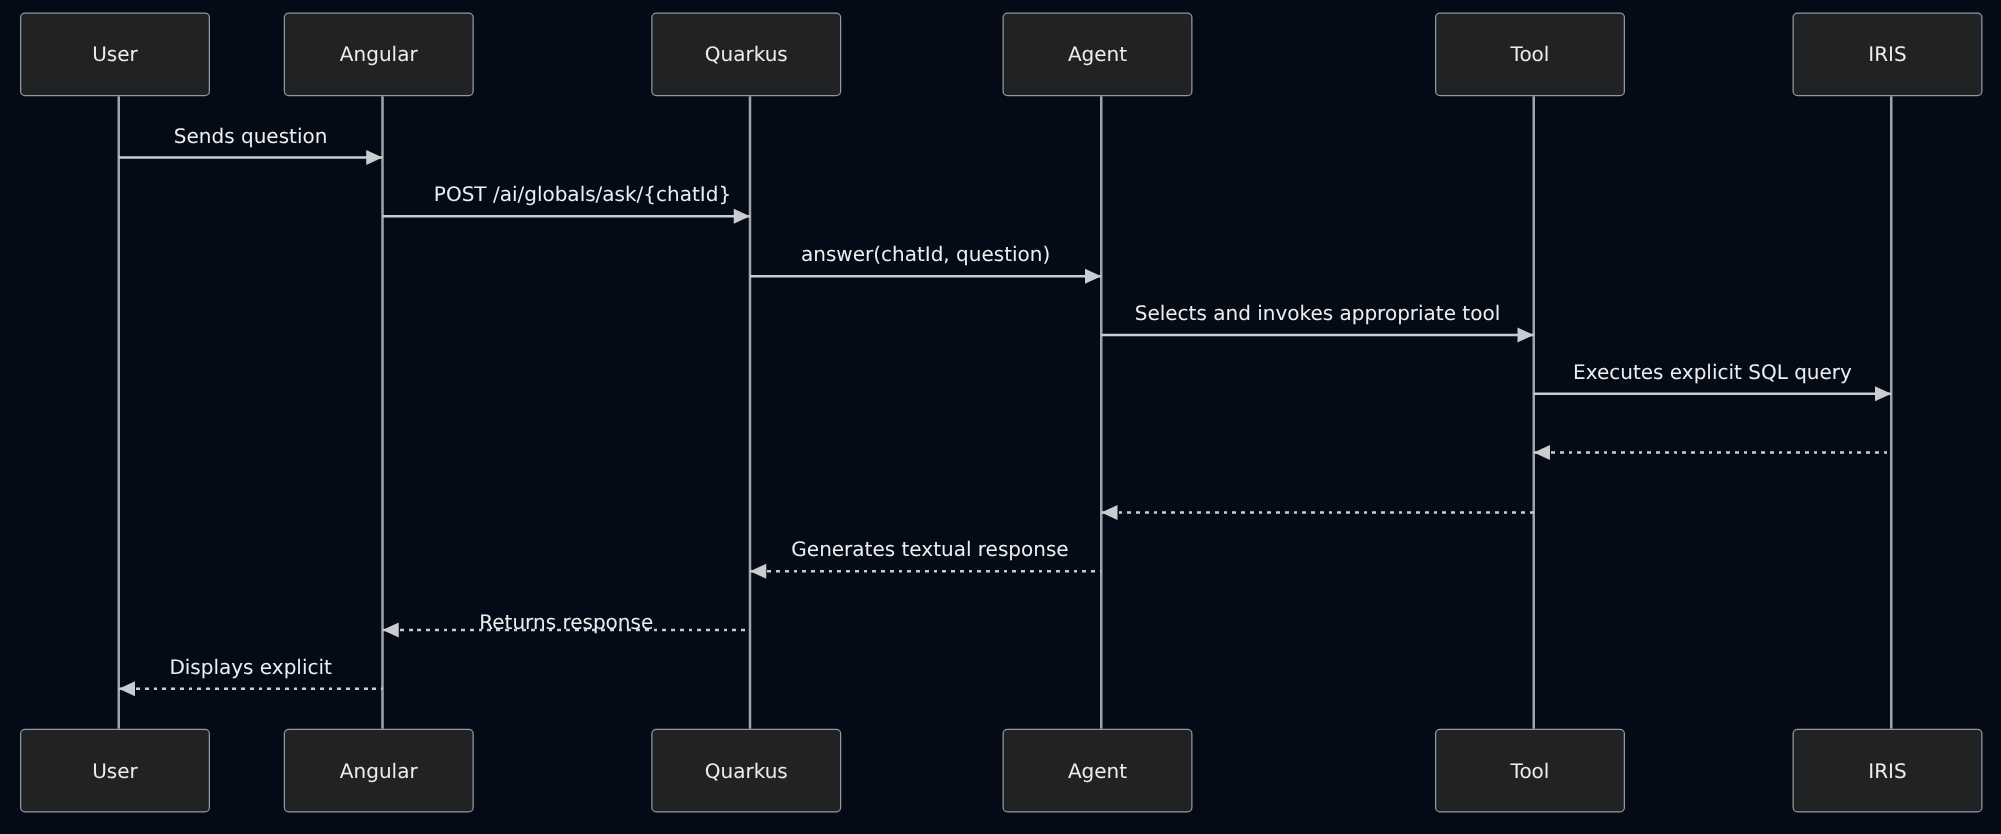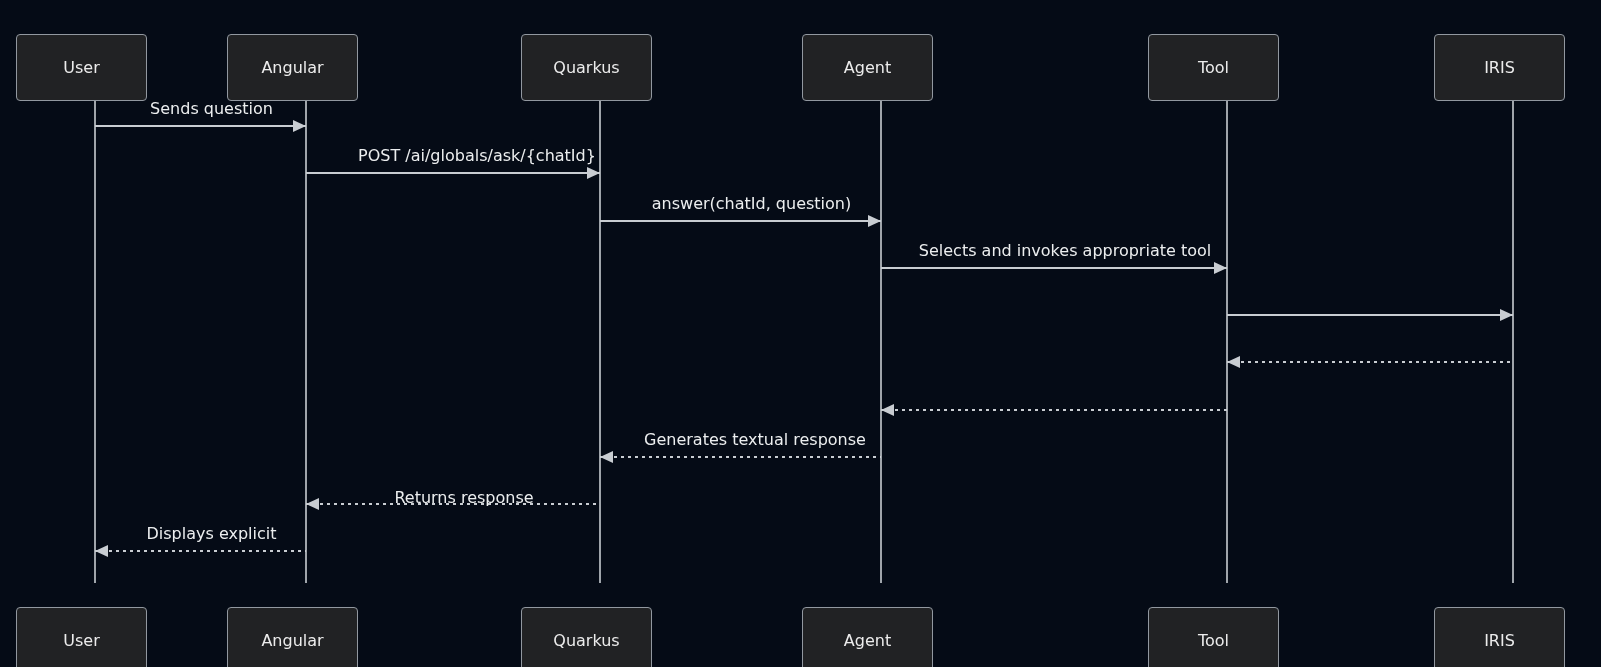--- a/index.html
+++ b/index.html
@@ -16,42 +16,40 @@
     width:1601px;height:667px;
     background:var(--bg);
     font-family:"DejaVu Sans","Liberation Sans",sans-serif;
     overflow:hidden;
   }
   #diagram{position:relative;width:1601px;height:667px;}
   .lifeline{
     position:absolute;width:2px;background:var(--lifeline);
   }
   .actor-box{
-    position:absolute;width:131px;height:67px;
+    position:absolute;width:152px;height:67px;
     background:var(--actor-fill);
     border:1.5px solid var(--actor-border);
     border-radius:4px;
     box-sizing:border-box;
     display:flex;align-items:center;justify-content:center;
     color:var(--actor-text);
     font-size:16px;
-    margin-top:24px;
   }
   .msg-line{position:absolute;height:2px;}
   .msg-line.solid{background:var(--msg);}
   .msg-line.dashed{
     background:repeating-linear-gradient(90deg,var(--msg) 0 3px,transparent 3px 7px);
   }
   .msg-label{
     position:absolute;
     color:var(--msg-text);
     font-size:16px;
     text-align:center;
     white-space:nowrap;
-    padding-left:11px;
   }
   .arrowhead{position:absolute;width:0;height:0;
     border-top:6px solid transparent;border-bottom:6px solid transparent;}
   .arrowhead.right{border-left:13px solid var(--msg);}
   .arrowhead.left{border-right:13px solid var(--msg);}
 </style>
 </head>
 <body>
 
 <div id="diagram">
@@ -79,20 +77,21 @@
     <div class="msg-line solid" style="left: 306px; top: 172px; width: 294px;"></div>
     <div class="msg-label" style="left: 306px; width: 320px; top: 146px;">POST /ai/globals/ask/{chatId}</div>
     <div class="arrowhead right" style="left: 587px; top: 167px;"></div>
     <div class="msg-line solid" style="left: 600px; top: 220px; width: 281px;"></div>
     <div class="msg-label" style="left: 600px; width: 281px; top: 194px;">answer(chatId, question)</div>
     <div class="arrowhead right" style="left: 868px; top: 215px;"></div>
     <div class="msg-line solid" style="left: 881px; top: 267px; width: 346px;"></div>
     <div class="msg-label" style="left: 881px; width: 346px; top: 241px;">Selects and invokes appropriate tool</div>
     <div class="arrowhead right" style="left: 1214px; top: 262px;"></div>
     <div class="msg-line solid" style="left: 1227px; top: 314px; width: 286px;"></div>
+    <div class="msg-label" style="left: 1227px; width: 286px; top: 288px;">Executes explicit SQL query</div>
     <div class="arrowhead right" style="left: 1500px; top: 309px;"></div>
     <div class="msg-line dashed" style="left: 1227px; top: 361px; width: 286px;"></div>
     <div class="arrowhead left" style="left: 1227px; top: 356px;"></div>
     <div class="msg-line dashed" style="left: 881px; top: 409px; width: 346px;"></div>
     <div class="arrowhead left" style="left: 881px; top: 404px;"></div>
     <div class="msg-line dashed" style="left: 600px; top: 456px; width: 281px;"></div>
     <div class="msg-label" style="left: 600px; width: 288px; top: 430px;">Generates textual response</div>
     <div class="arrowhead left" style="left: 600px; top: 451px;"></div>
     <div class="msg-line dashed" style="left: 306px; top: 503px; width: 294px;"></div>
     <div class="msg-label" style="left: 306px; width: 294px; top: 477px; margin-top: 11px;">Returns response</div>

